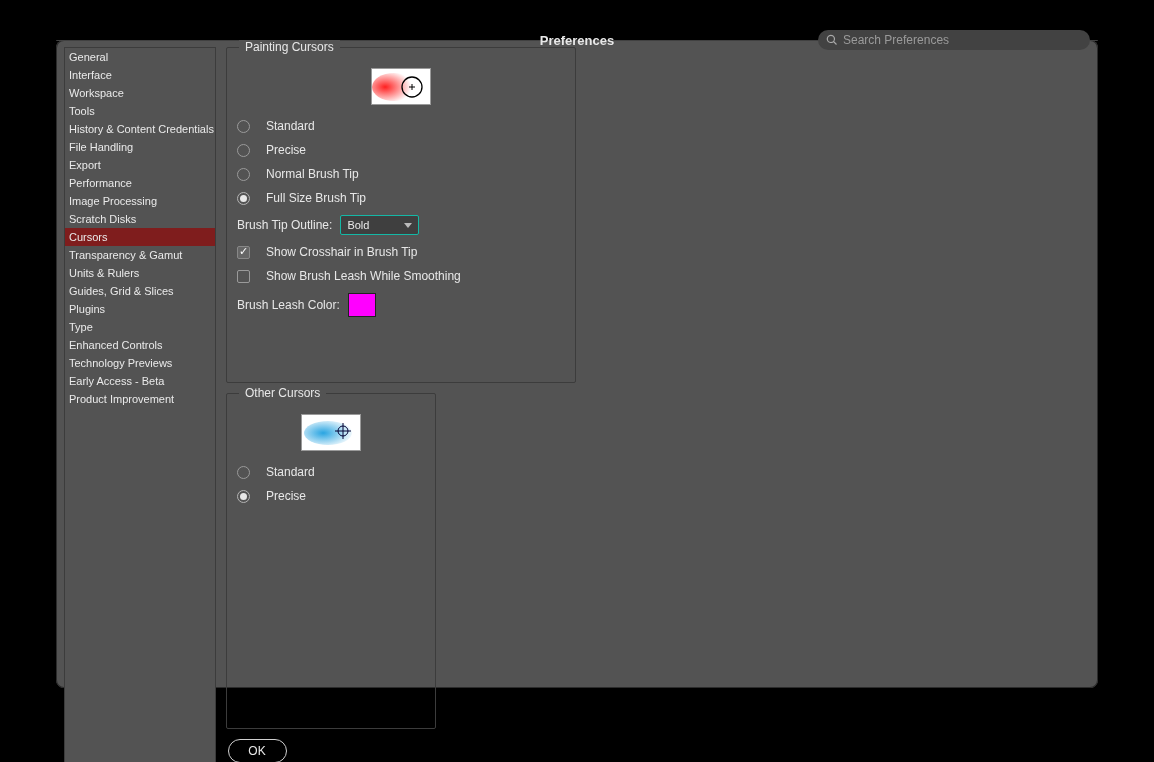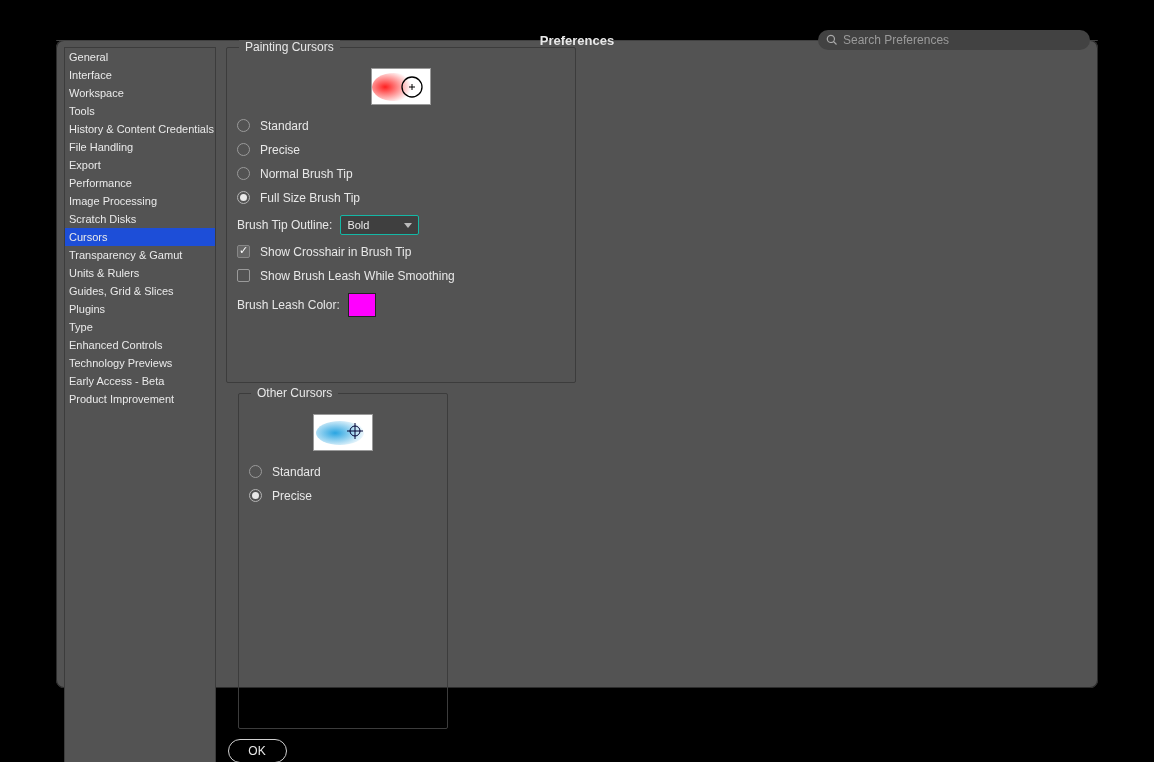--- a/index.html
+++ b/index.html
@@ -66,53 +66,53 @@
     background: #535353;
     overflow: hidden;
   }
   .sidebar-item {
     font-size: 11px;
     padding: 3px 4px 3px 4px;
     color: #eaeaea;
     cursor: default;
     white-space: nowrap;
   }
-  .sidebar-item.selected { background: #1d4ed8; }
+  .sidebar-item.selected { background: #7f1d1d; }
   .panels {
     display: flex; gap: 10px;
     align-items: flex-start;
     flex-direction: column;
   }
   .panel {
     border: 1px solid #3c3c3c;
     border-radius: 2px;
     position: relative;
     padding: 20px 10px 10px 10px;
   }
   .panel .legend {
     position: absolute;
     top: -8px; left: 12px;
     background: #535353;
     padding: 0 6px;
     font-size: 12px;
     color: #e8e8e8;
   }
   .panel1 { width: 350px; height: 336px; }
-  .panel2 { width: 210px; height: 336px; margin-left: 12px; }
+  .panel2 { width: 210px; height: 336px; }
   .panel3 { width: 210px; padding-bottom: 6px; }
   .preview-box {
     width: 60px; height: 37px;
     background: #fff;
     display: block;
     margin: 0 auto 14px;
     position: relative;
     border: 1px solid #9a9a9a;
   }
   .radio-row, .check-row {
-    display: flex; align-items: flex-start; gap: 10px;
+    display: flex; align-items: flex-end; gap: 16px;
     margin-bottom: 10px;
     font-size: 12px;
   }
   .radio {
     width: 13px; height: 13px; border-radius: 50%;
     border: 1px solid #9a9a9a;
     position: relative;
     flex-shrink: 0;
   }
   .radio.checked { border-color: #b3b3b3; }

